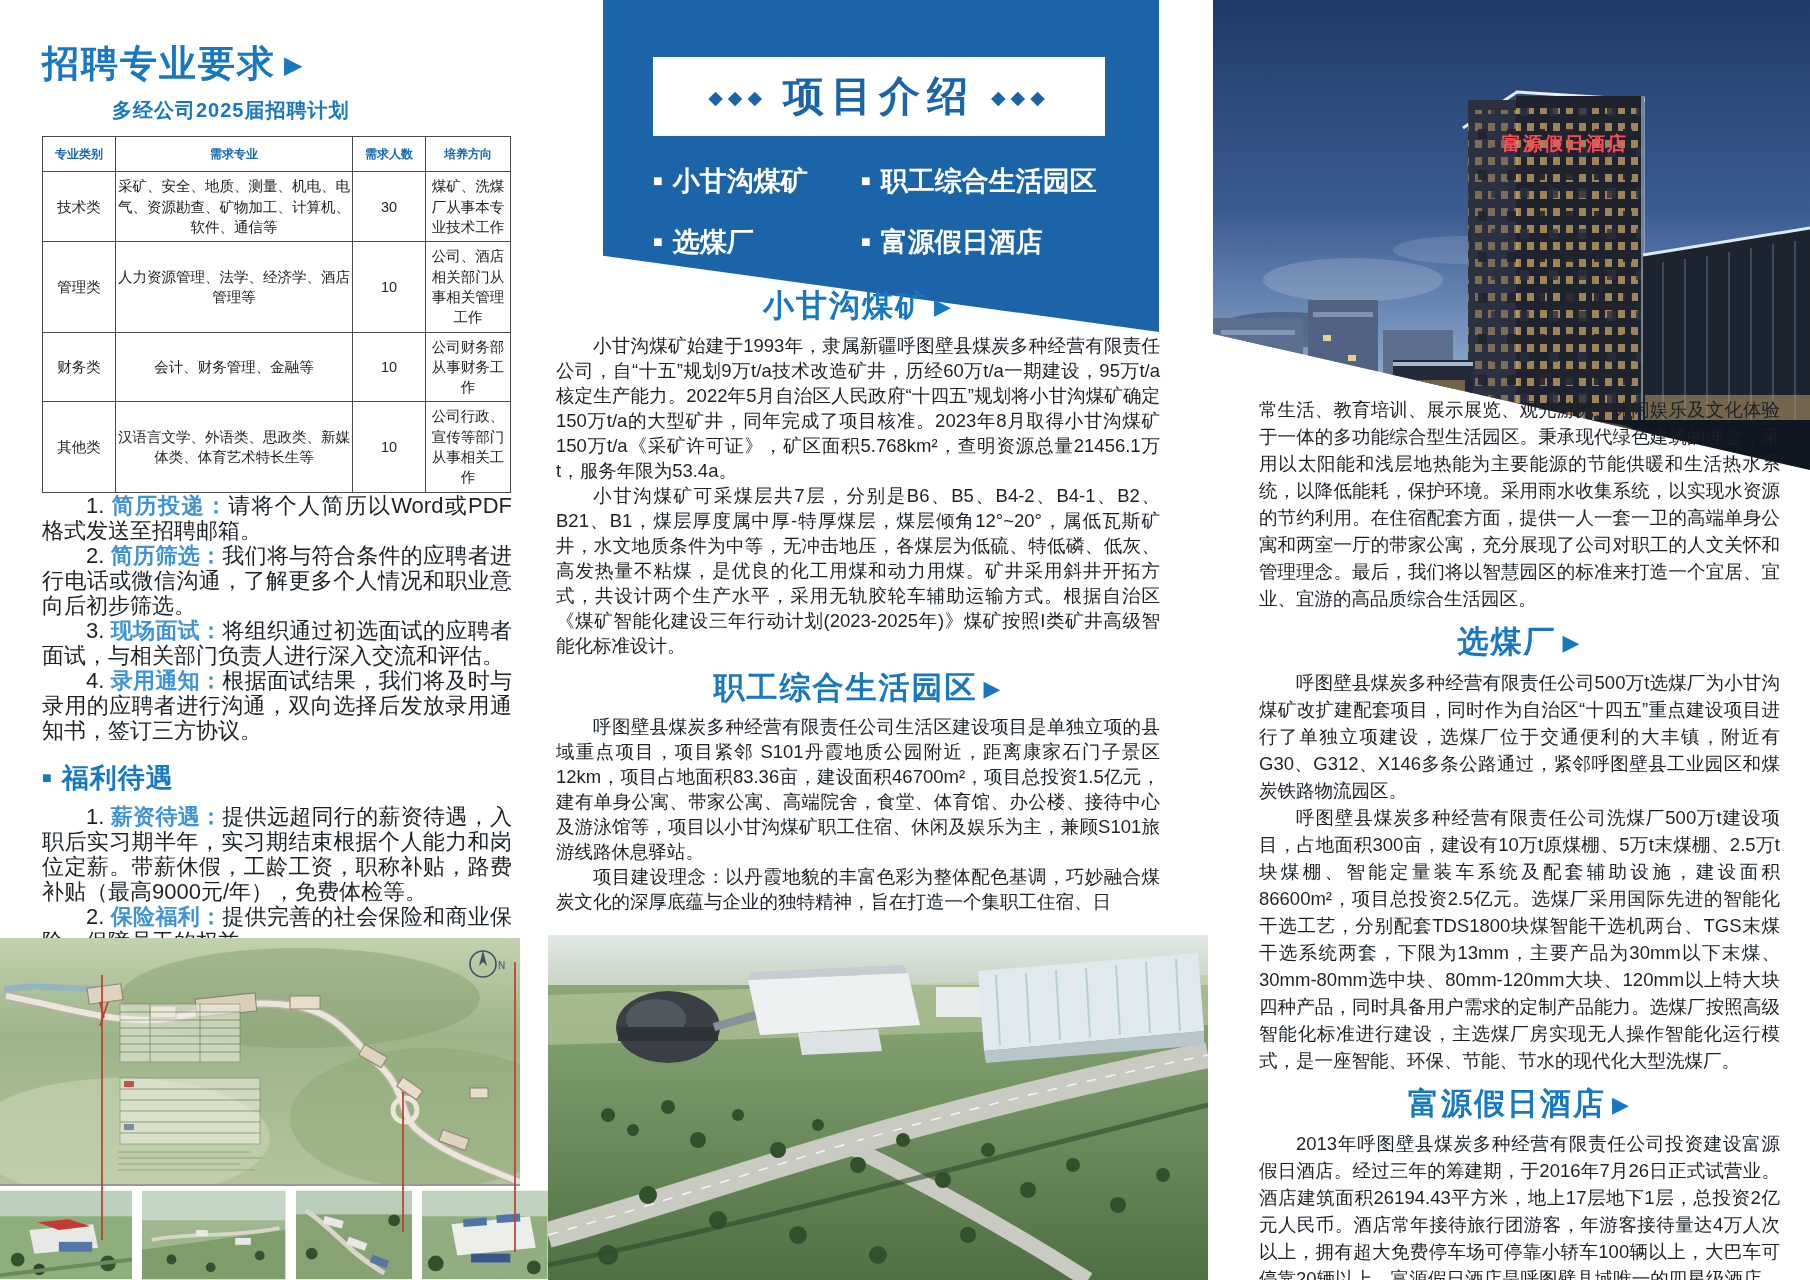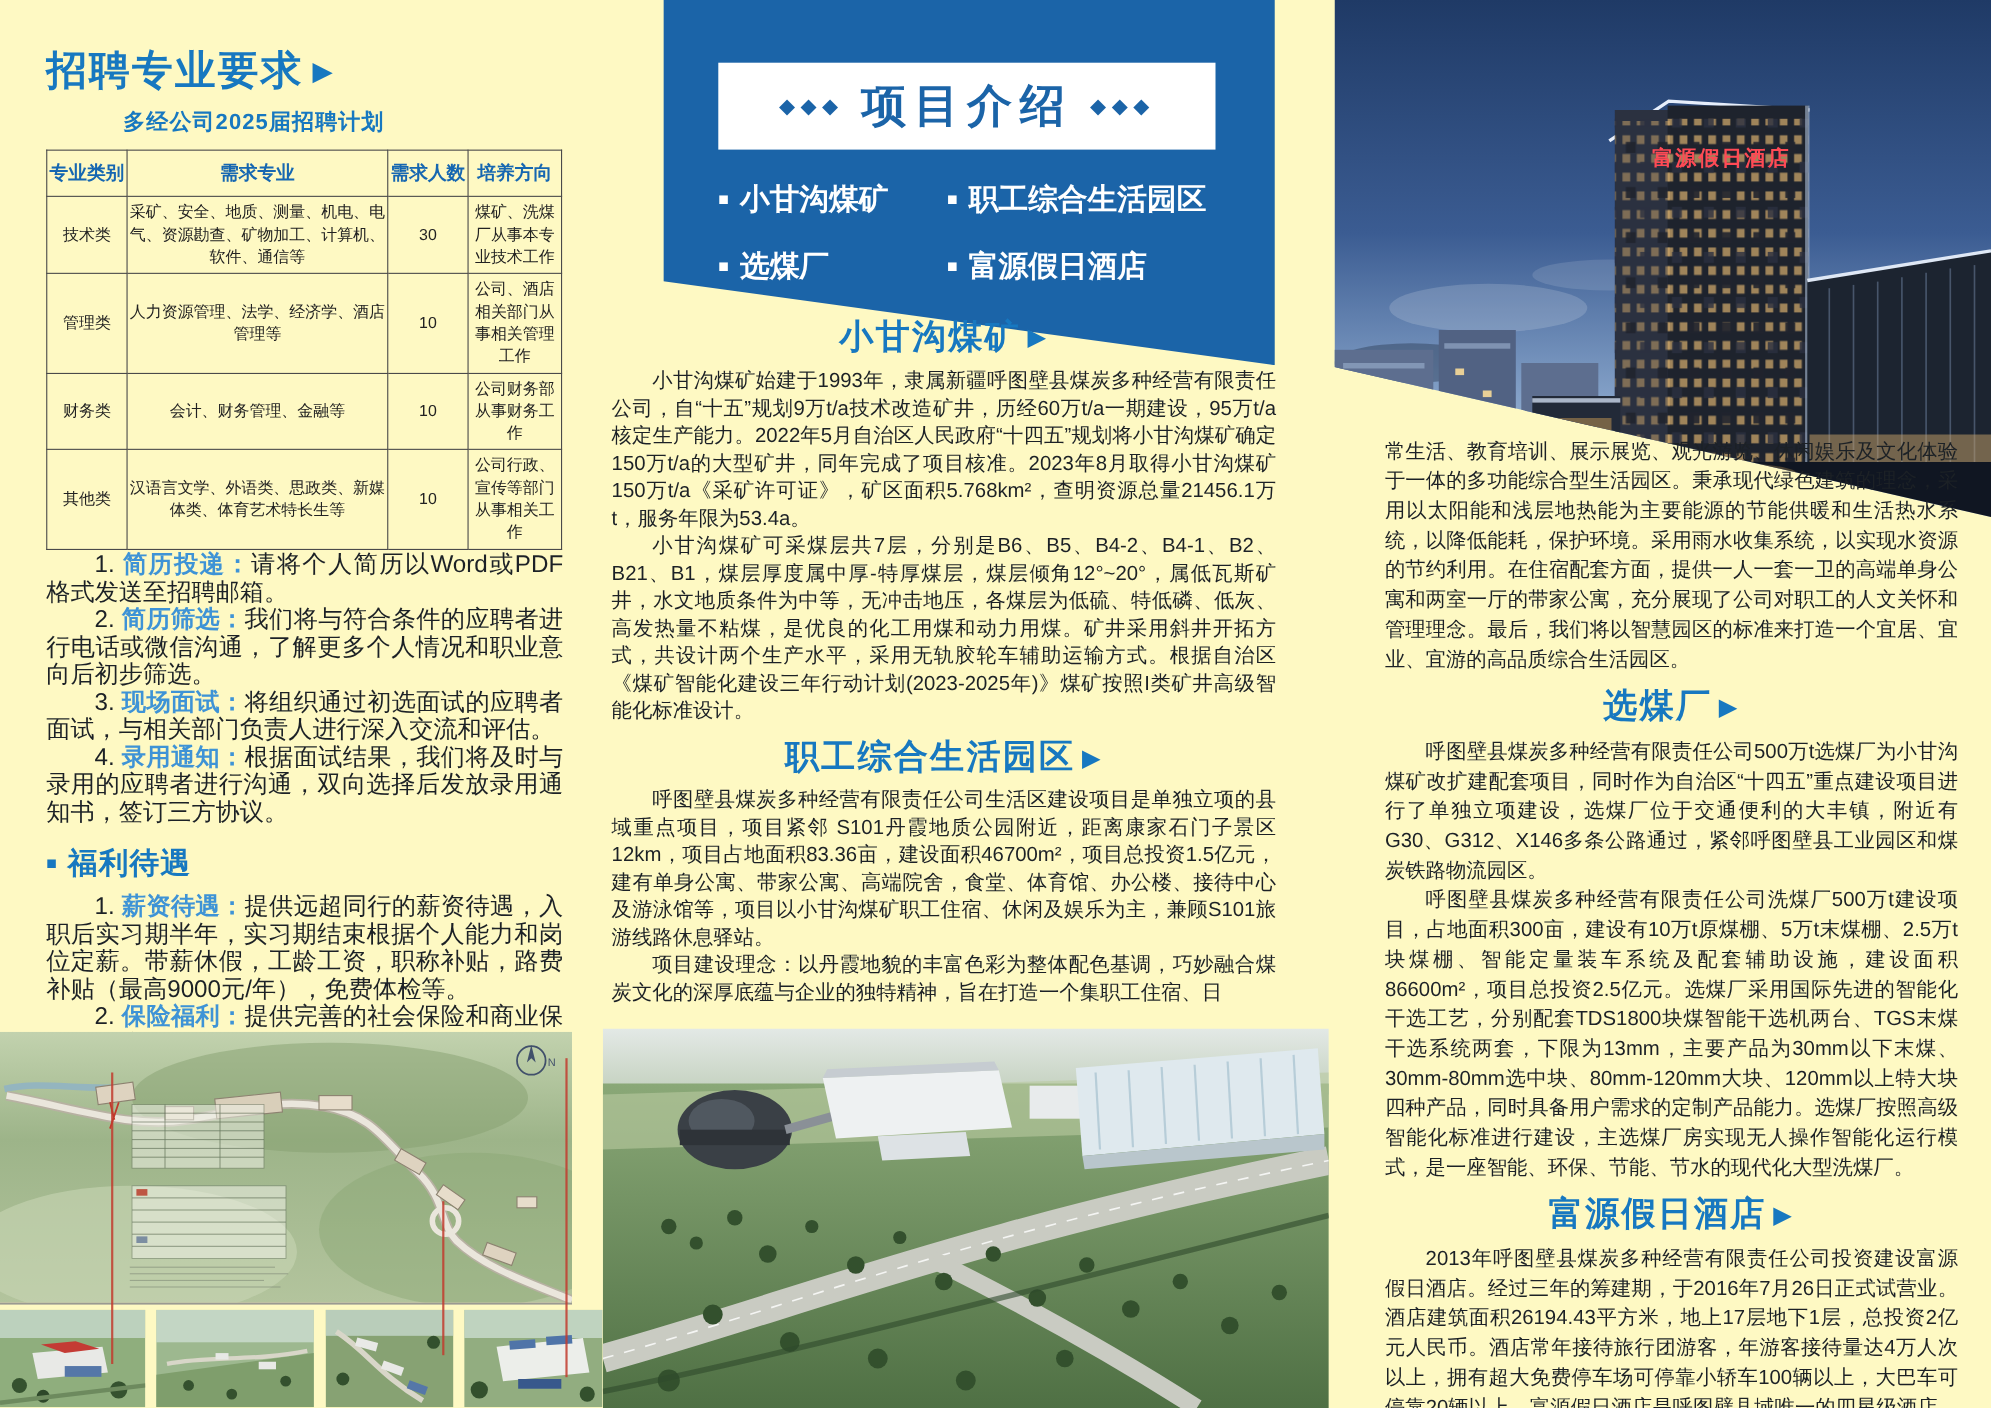--- a/index.html
+++ b/index.html
@@ -1,26 +1,26 @@
 <!DOCTYPE html>
 <html><head>
 <meta charset="utf-8">
 <style>
   html,body{margin:0;padding:0;background:#e9e9e9;}
-  .page{position:relative;width:1810px;height:1280px;background:#fef9c3;overflow:hidden;
+  .page{position:relative;width:1810px;height:1280px;background:#ffffff;overflow:hidden;
         font-family:"Liberation Sans","DejaVu Sans",sans-serif;color:#1c2126;}
 
   
   .left-col{position:absolute;left:42px;top:44px;width:470px;}
   .l-title{color:#1778c0;font-size:37px;font-weight:bold;letter-spacing:2px;line-height:1.1;}
   .l-title .arr{font-size:24px;margin-left:8px;vertical-align:3px;}
   .l-sub{color:#1778c0;font-size:20px;font-weight:bold;letter-spacing:1px;margin:12px 0 12px 70px;}
   table.req{border-collapse:collapse;width:468px;text-align:center;font-size:14.5px;color:#222;table-layout:fixed;}
   table.req th,table.req td{border:1.4px solid #4a4a4a;padding:4px 2px;line-height:1.4;}
-  table.req th{color:#1667b1;font-size:17px;padding:9px 2px;}
+  table.req th{color:#1667b1;font-size:12px;padding:9px 2px;}
   .sec-h{color:#1778c0;font-size:27px;font-weight:bold;letter-spacing:1px;margin:17px 0 8px;}
   .sec-h .sq{font-size:16px;vertical-align:4px;margin-right:9px;}
   .items p{margin:0;font-size:22px;line-height:25px;text-align:justify;text-indent:2em;}
   .items .lbl{color:#3e93d6;font-weight:bold;}
 
   
   .panel{position:absolute;left:603px;top:0;width:556px;height:332px;background:#1b64a8;
          clip-path:polygon(0 0,100% 0,100% 100%,0 77%);}
   .banner-box{position:absolute;left:50px;top:57px;width:452px;height:79px;background:#ffffff;
               display:flex;align-items:center;justify-content:center;gap:16px;}

